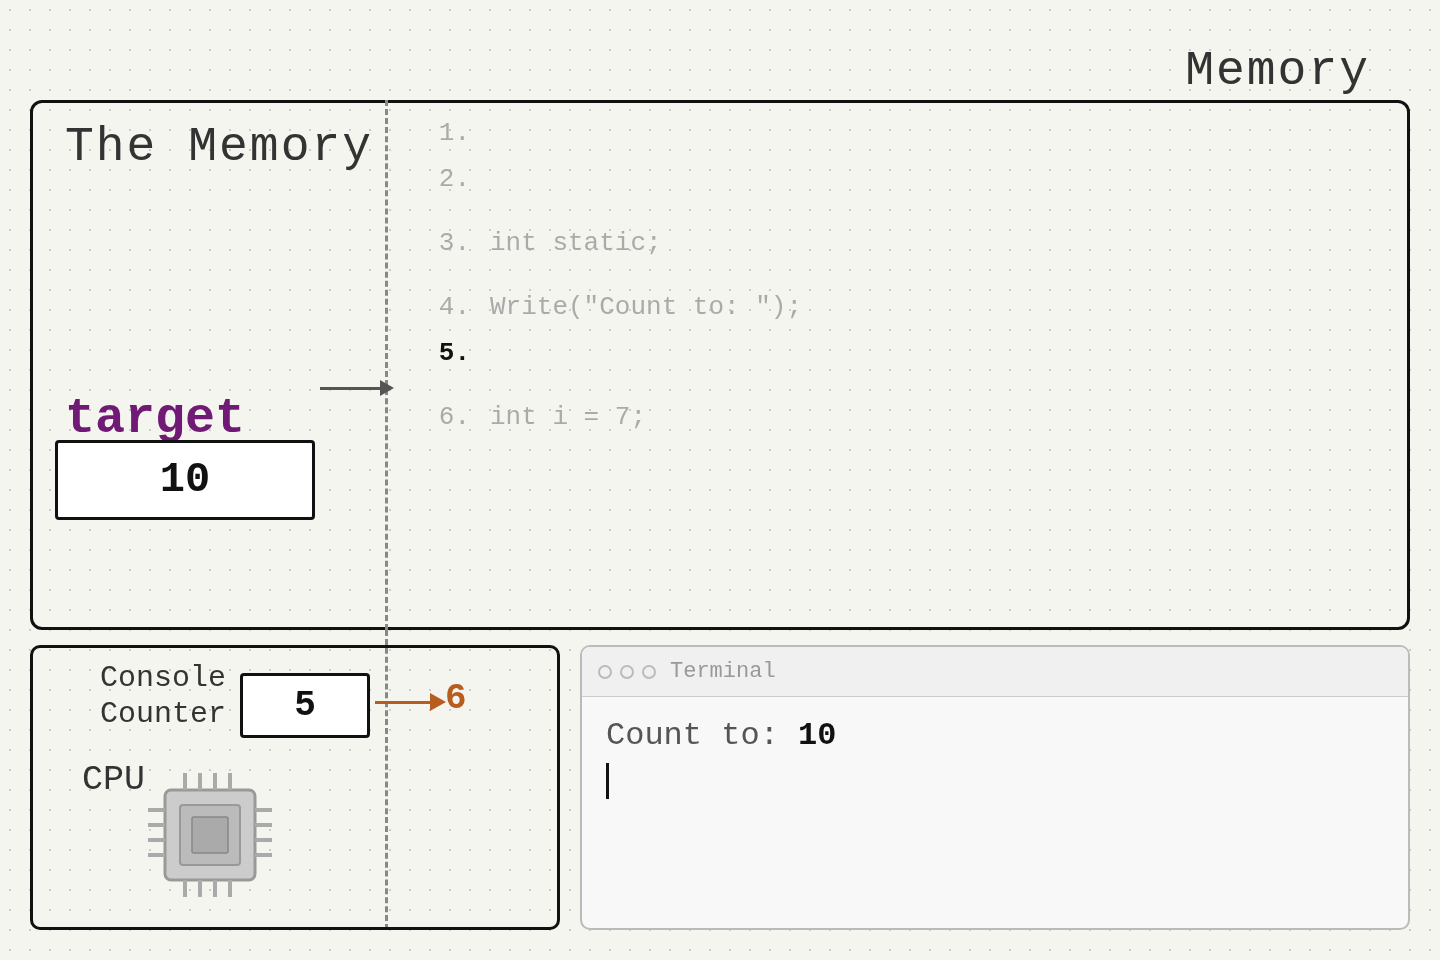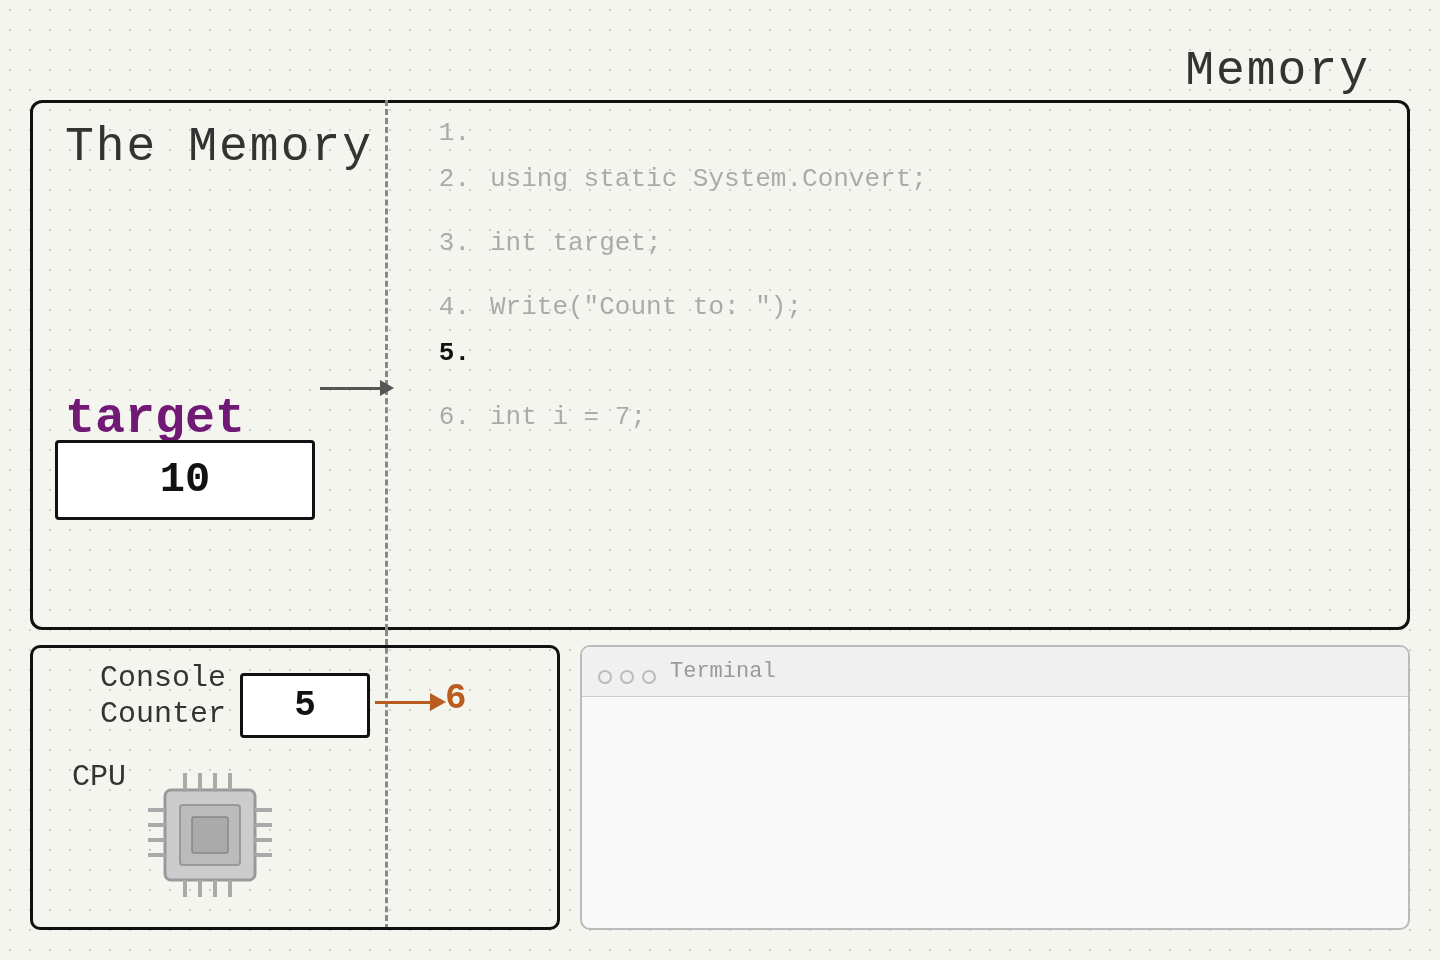--- a/index.html
+++ b/index.html
@@ -245,22 +245,22 @@
       font-size: 36px;
       font-family: 'Courier New', Courier, monospace;
       color: #b85c20;
       font-weight: bold;
     }
 
     
     .cpu-label {
       position: absolute;
       top: 760px;
-      left: 72px;
-      font-size: 30px;
+      left: 82px;
+      font-size: 35px;
       font-family: 'Courier New', Courier, monospace;
       color: #333;
     }
 
     
     .cpu-chip {
       position: absolute;
       top: 755px;
       left: 130px;
     }
@@ -273,21 +273,21 @@
       right: 30px;
       height: 285px;
       border: 2px solid #bbb;
       border-radius: 10px;
       background: #f8f8f8;
       overflow: hidden;
     }
 
     .terminal-header {
       display: flex;
-      align-items: flex-end;
+      align-items: center;
       padding: 12px 16px;
       border-bottom: 1px solid #ccc;
       background: #f0f0f0;
     }
 
     .terminal-dots {
       display: flex;
       gap: 8px;
     }
 
@@ -366,27 +366,26 @@
 
 <div class="code-area">
 
   <div class="code-line">
     <span class="line-num">1.</span>
   </div>
   <div class="code-spacer-sm"></div>
 
   <div class="code-line">
     <span class="line-num">2.</span>
-    <span class="line-code">using static System.Convert;</span>
   </div>
   <div class="code-spacer"></div>
 
   <div class="code-line">
     <span class="line-num">3.</span>
-    <span class="line-code">int target;</span>
+    <span class="line-code">int static;</span>
   </div>
   <div class="code-spacer"></div>
 
   <div class="code-line">
     <span class="line-num">4.</span>
     <span class="line-code">Write("Count to: ");</span>
   </div>
   <div class="code-spacer-sm"></div>
 
   <div class="code-line">
@@ -453,13 +452,21 @@
 
 <div class="terminal-box">
   <div class="terminal-header">
     <div class="terminal-dots">
       <div class="terminal-dot"></div>
       <div class="terminal-dot"></div>
       <div class="terminal-dot"></div>
     </div>
     <span class="terminal-title">Terminal</span>
   </div>
+  <div class="terminal-content">
+    <div class="terminal-line">
+      <span>Count to: </span><span class="terminal-bold">10</span>
+    </div>
+    <div class="terminal-line">
+      <span class="terminal-bold terminal-cursor"></span>
+    </div>
+  </div>
 </div>
 
 </body></html>

